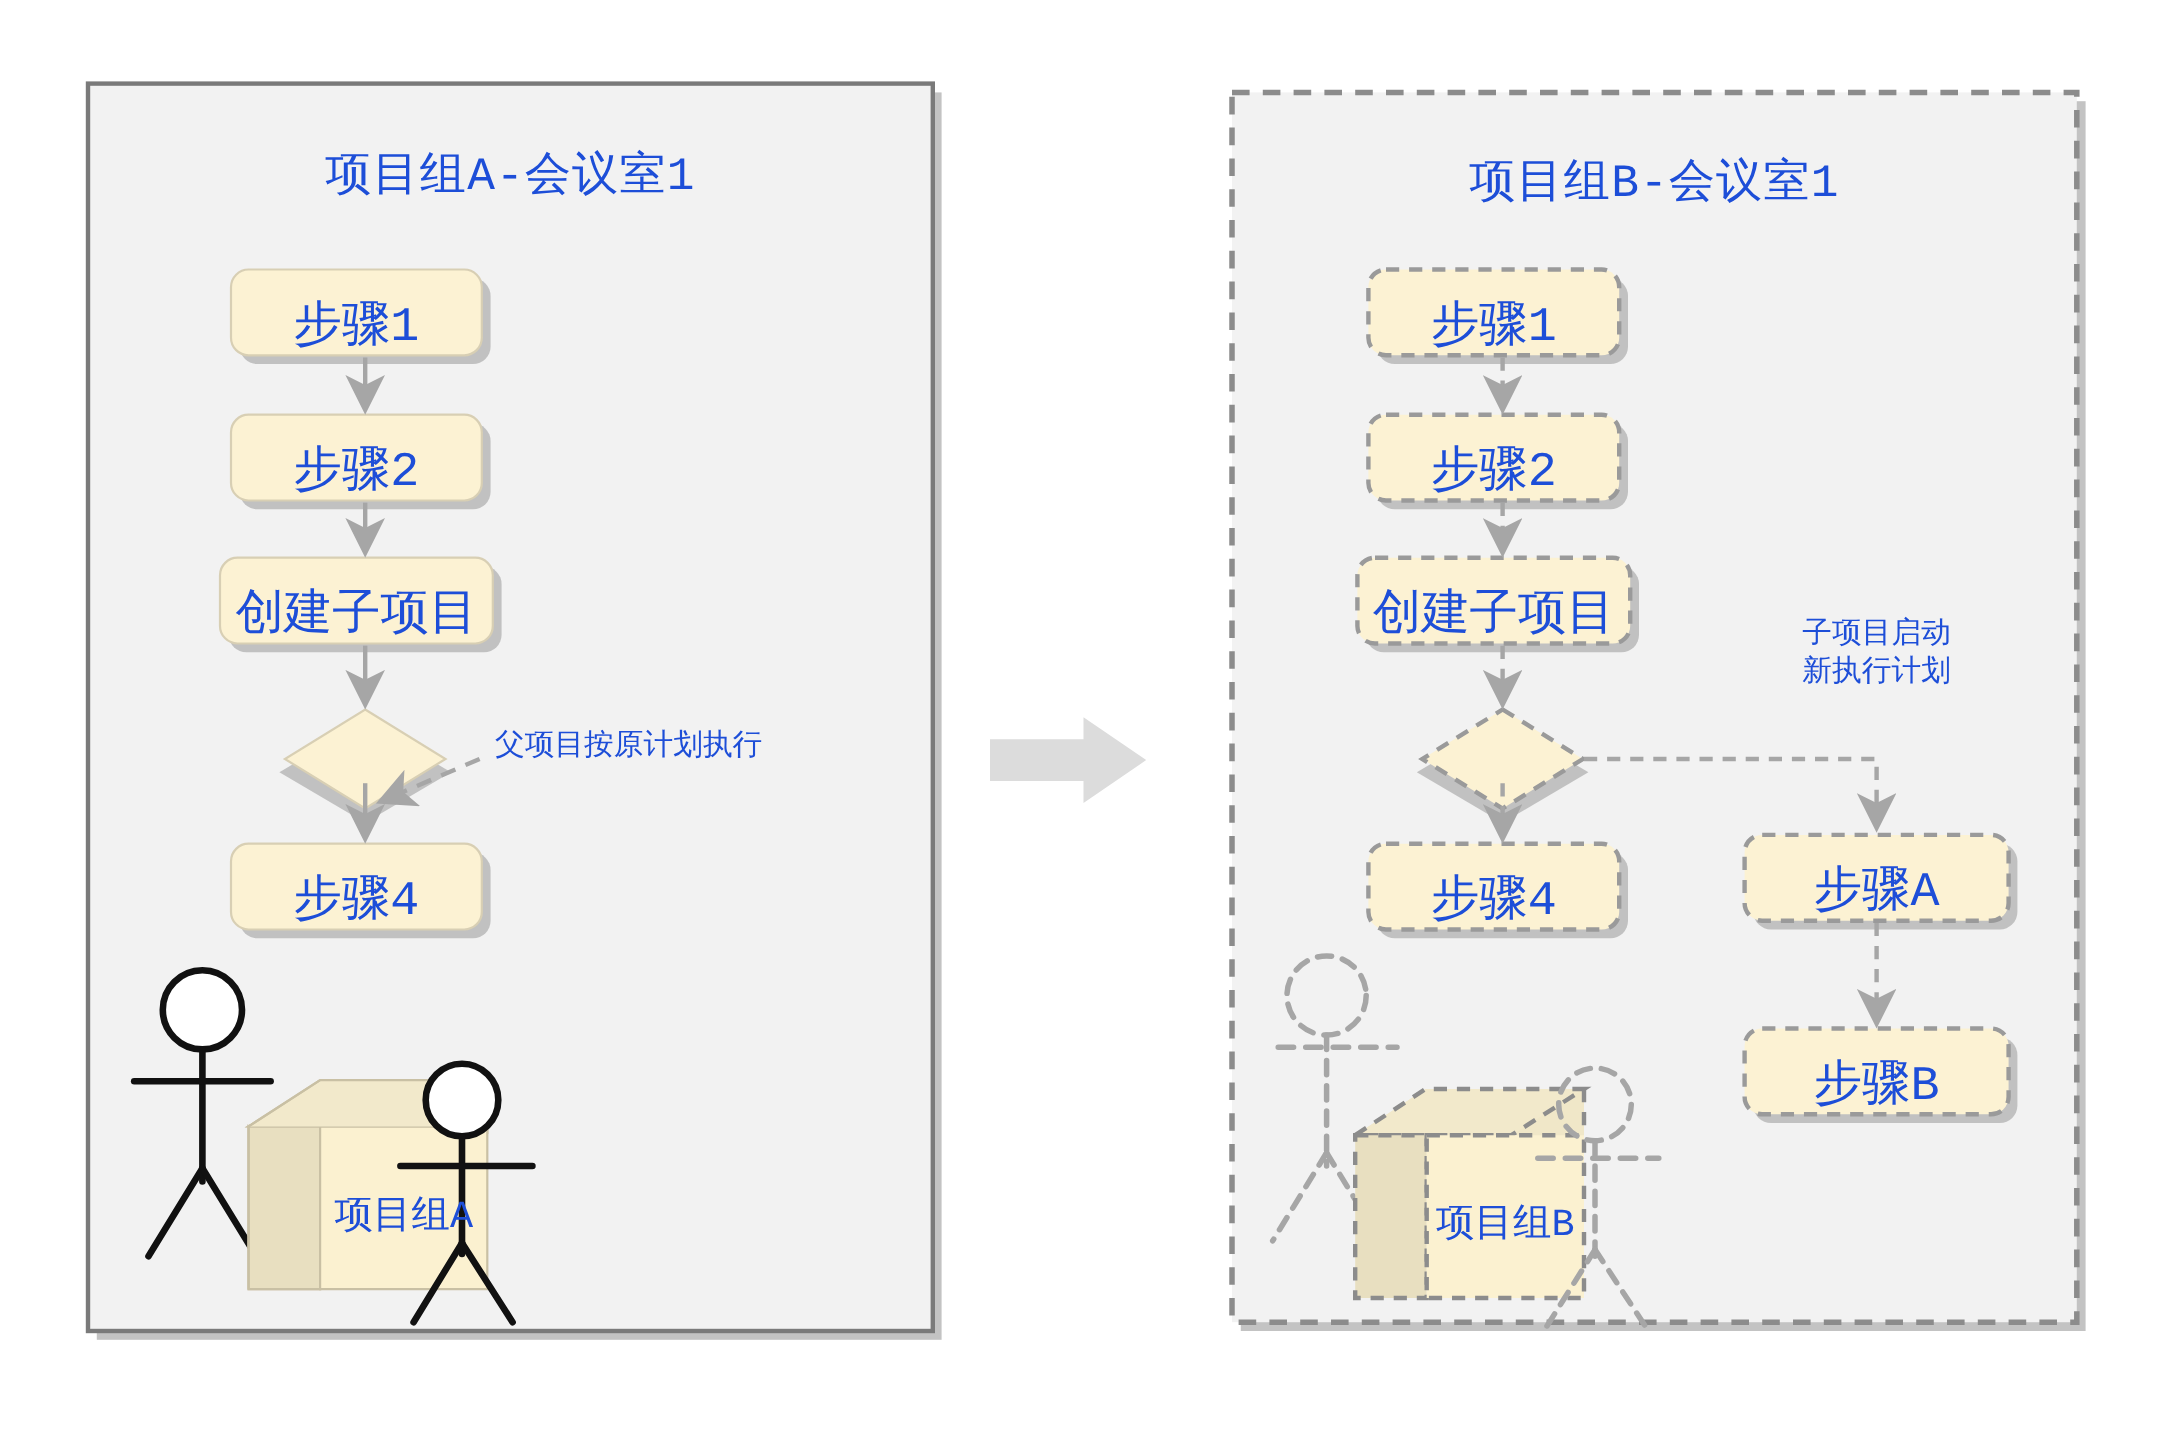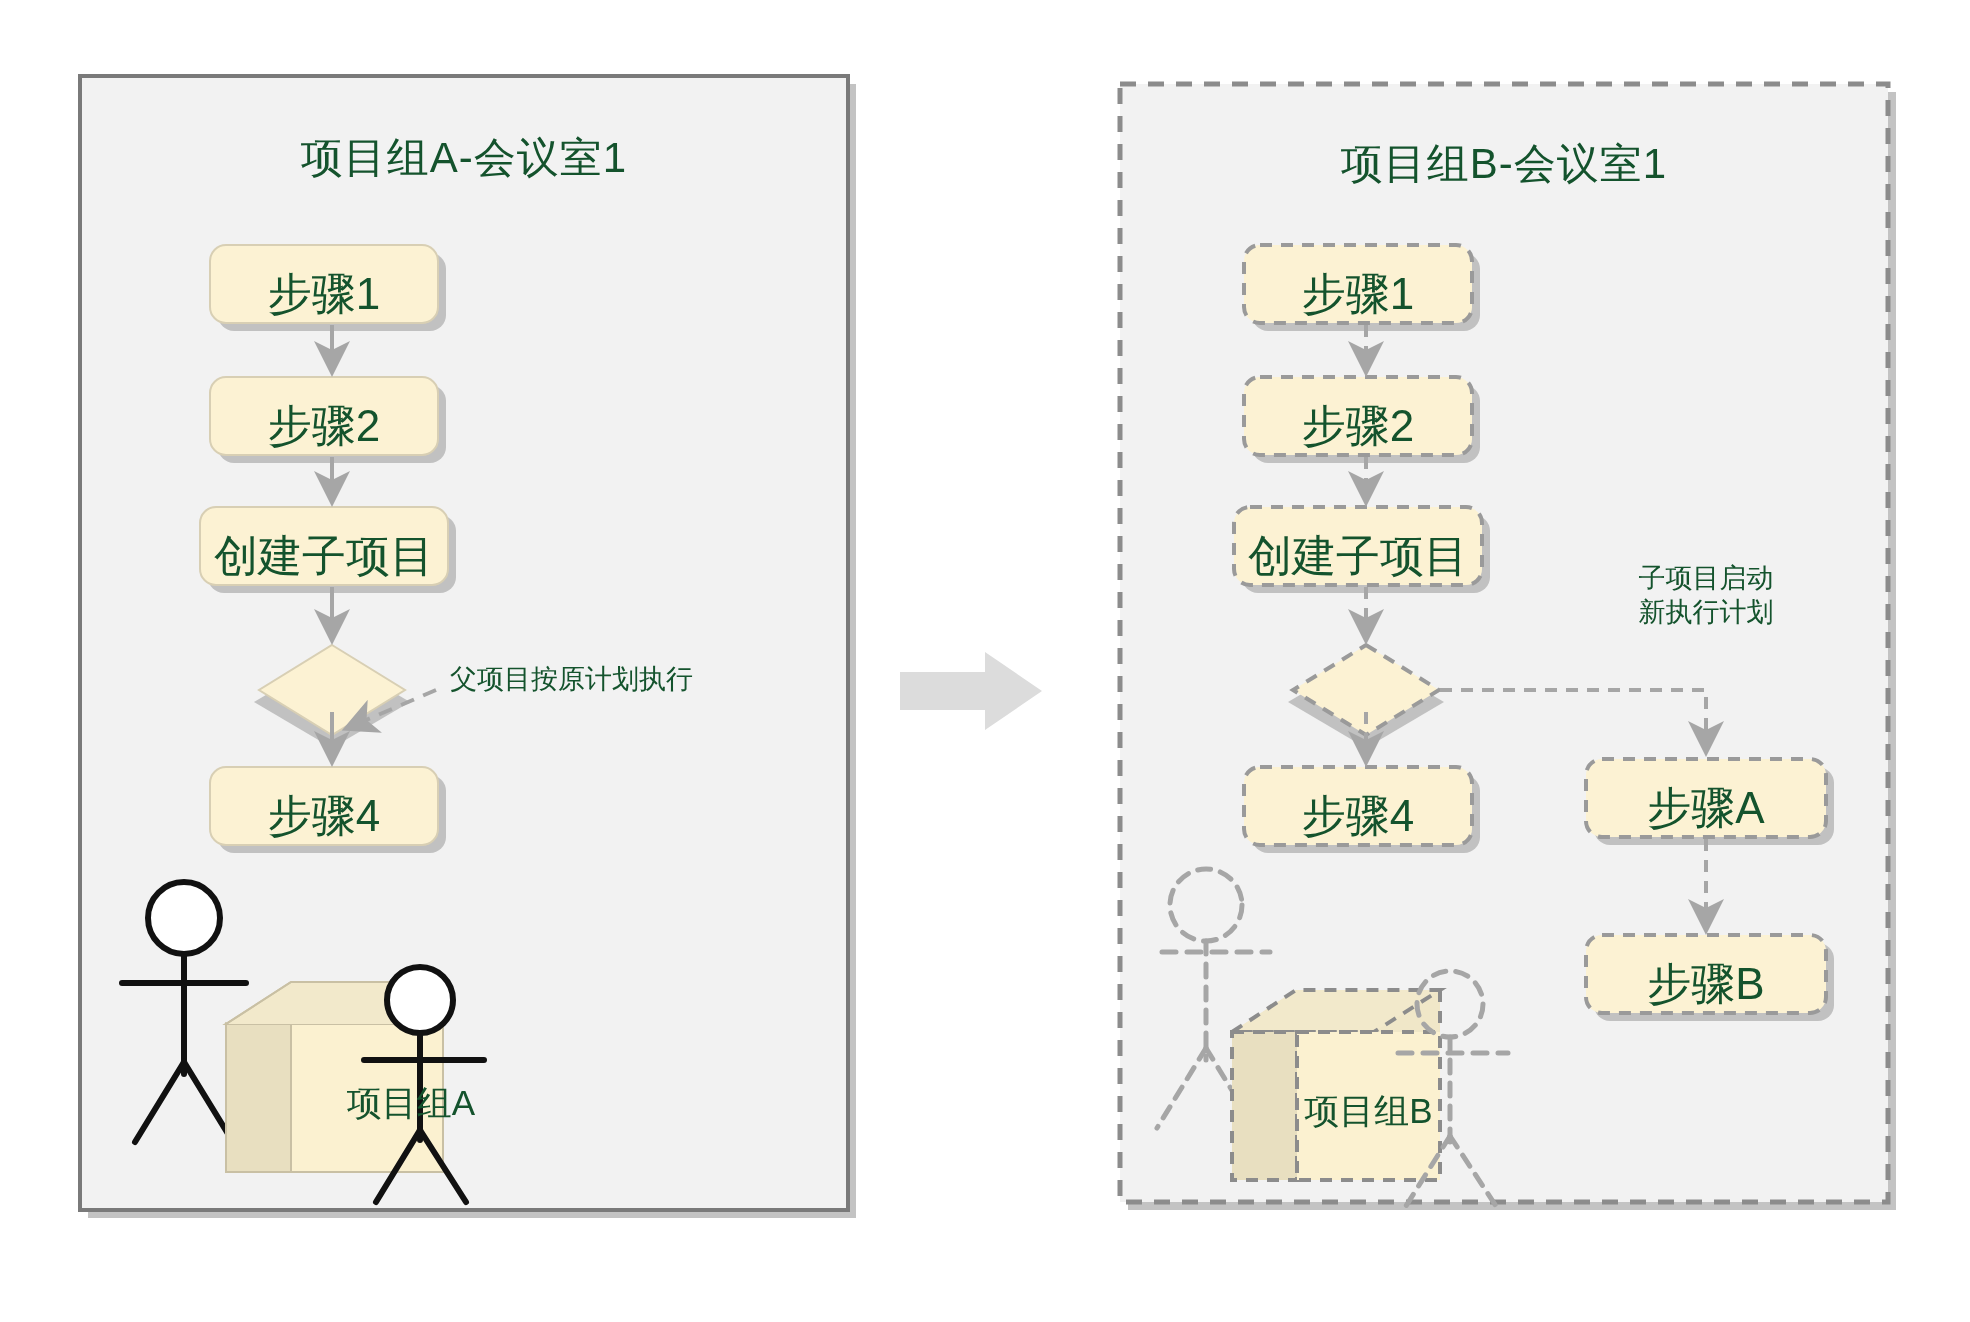--- a/index.html
+++ b/index.html
@@ -8,22 +8,22 @@
     background:#ffffff;
     font-family:"Liberation Sans","DejaVu Sans",sans-serif;
     overflow:hidden;
     position:relative;
   }
   #stage{position:absolute;left:0;top:0;width:1970px;height:1322px;}
   svg#canvas{position:absolute;left:0;top:0;width:1970px;height:1322px;}
 
   .lbl{
     position:absolute;
-    font-family:Liberation Sans, sans-serif;
-    color:#14532d;
+    font-family:Liberation Mono, monospace;
+    color:#1d4ed8;
     white-space:nowrap;
     pointer-events:none;
   }
   .panel-title{font-size:42px;letter-spacing:1px;}
   .node-label{font-size:44px;}
   .edge-label{font-size:27px;line-height:1.25;white-space:pre-line;text-align:center;}
   .cube-label{font-size:35px;}
 </style>
 </head>
 <body>
@@ -196,21 +196,21 @@
 
 <div class="lbl panel-title" style="left:80px;top:130px;width:768px;text-align:center;">项目组A-会议室1</div>
 
 <div class="lbl panel-title" style="left:1120px;top:136px;width:768px;text-align:center;">项目组B-会议室1</div>
 
 <div class="lbl node-label" style="left:210px;top:265px;width:228px;text-align:center;">步骤1</div>
 <div class="lbl node-label" style="left:210px;top:397px;width:228px;text-align:center;">步骤2</div>
 <div class="lbl node-label" style="left:200px;top:527px;width:248px;text-align:center;">创建子项目</div>
 <div class="lbl node-label" style="left:210px;top:787px;width:228px;text-align:center;">步骤4</div>
 <div class="lbl edge-label" style="left:450px;top:663px;">父项目按原计划执行</div>
-<div class="lbl cube-label" style="left:291px;top:1080px;width:152px;text-align:center;margin-left:44px;">项目组A</div>
+<div class="lbl cube-label" style="left:291px;top:1080px;width:152px;text-align:center;">项目组A</div>
 
 <div class="lbl node-label" style="left:1244px;top:265px;width:228px;text-align:center;">步骤1</div>
 <div class="lbl node-label" style="left:1244px;top:397px;width:228px;text-align:center;">步骤2</div>
 <div class="lbl node-label" style="left:1234px;top:527px;width:248px;text-align:center;">创建子项目</div>
 <div class="lbl node-label" style="left:1244px;top:787px;width:228px;text-align:center;">步骤4</div>
 <div class="lbl node-label" style="left:1586px;top:955px;width:240px;text-align:center;">步骤B</div>
 <div class="lbl node-label" style="left:1586px;top:779px;width:240px;text-align:center;">步骤A</div>
 <div class="lbl edge-label" style="left:1586px;top:562px;width:240px;text-align:center;">子项目启动
 新执行计划</div>
 <div class="lbl cube-label" style="left:1297px;top:1088px;width:143px;text-align:center;">项目组B</div>

